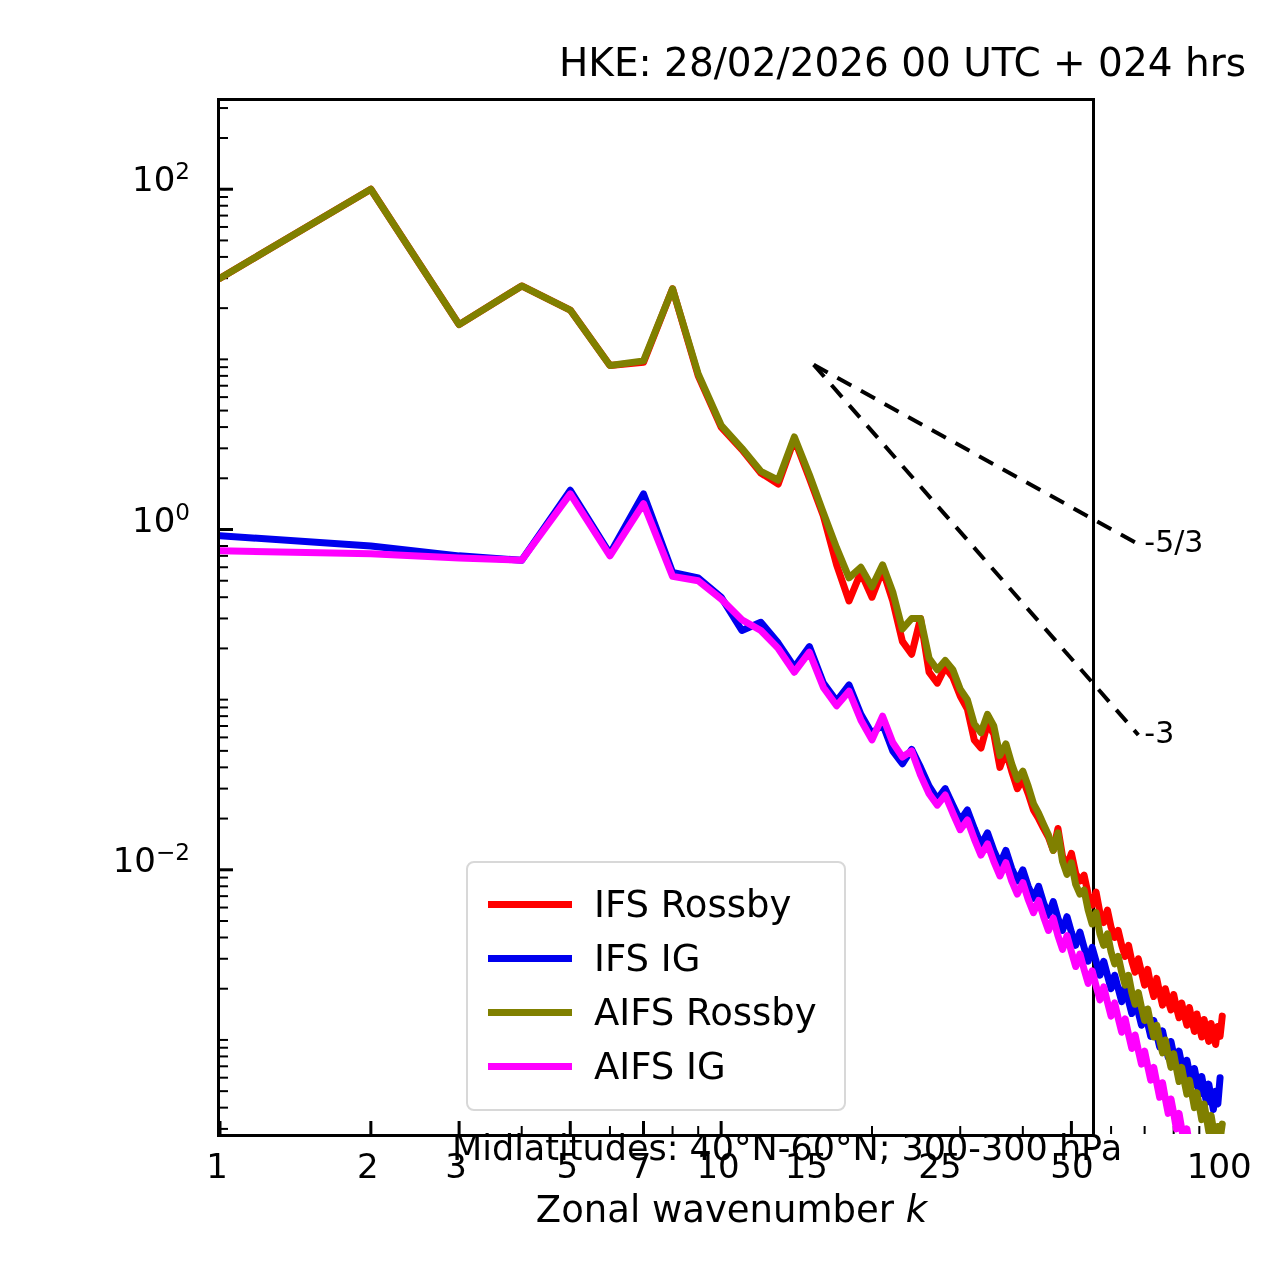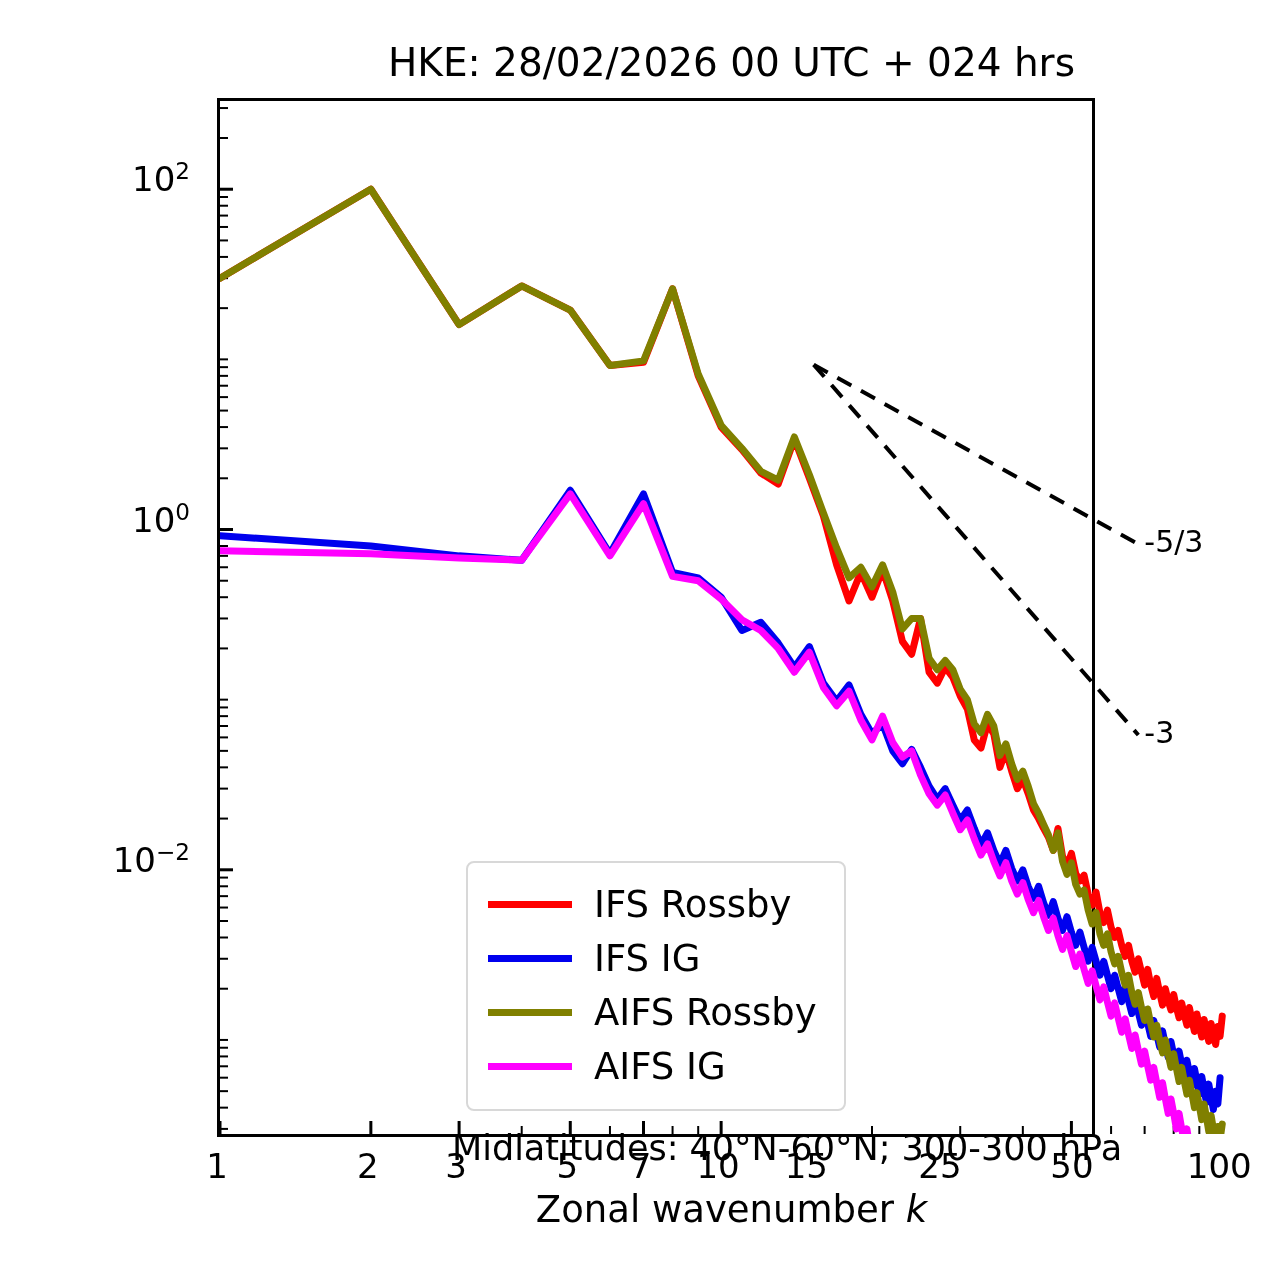--- a/index.html
+++ b/index.html
@@ -12,21 +12,21 @@
   #figure {
     position: relative;
     width: 1280px; height: 1288px;
     background: #ffffff;
     overflow: hidden;
   }
   #chart-title {
     position: absolute;
     left: 217px; top: 40px;
     width: 1029px;
-    text-align: center;
+    text-align: right;
     font-size: 39px;
     color: #000;
     letter-spacing: 0px;
     white-space: nowrap;
   }
   #plot-area {
     position: absolute;
     left: 217px; top: 98px;
     width: 878px; height: 1039px;
     border: 3px solid #000;

